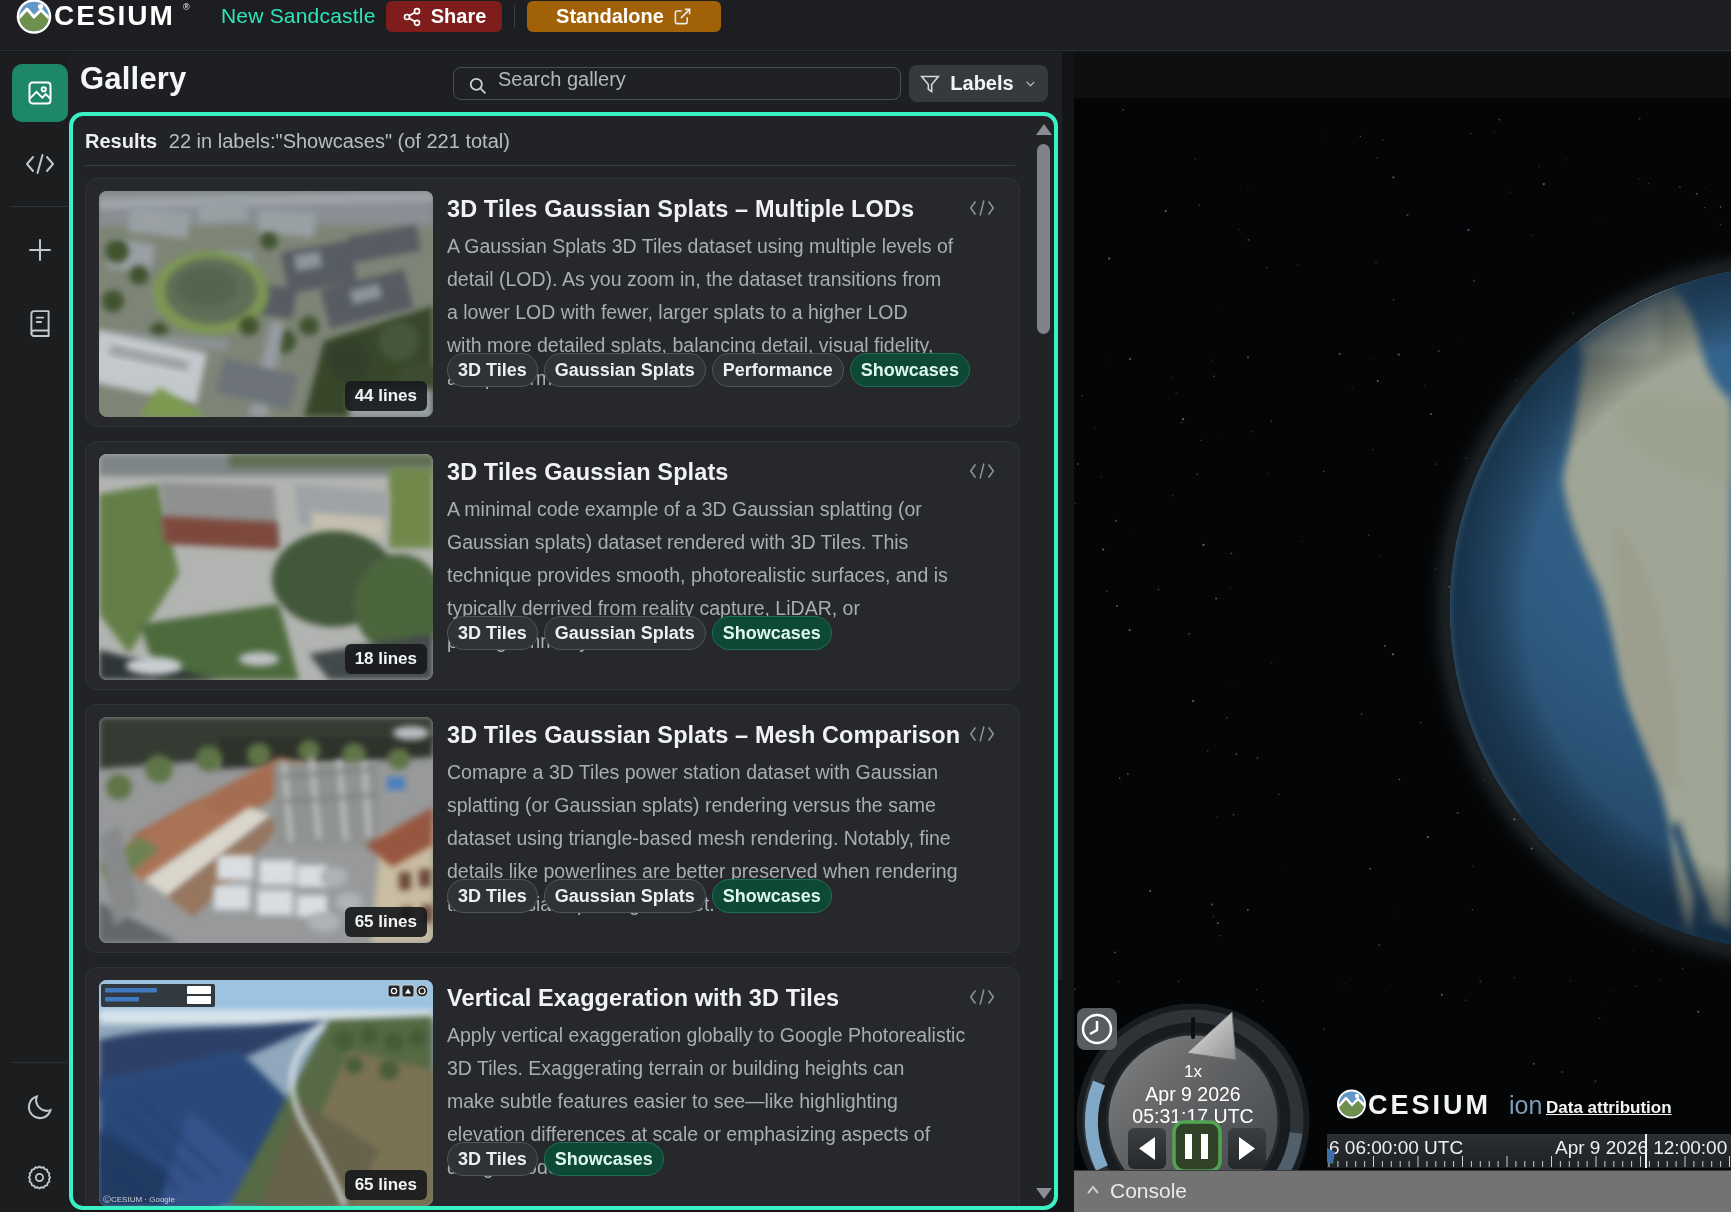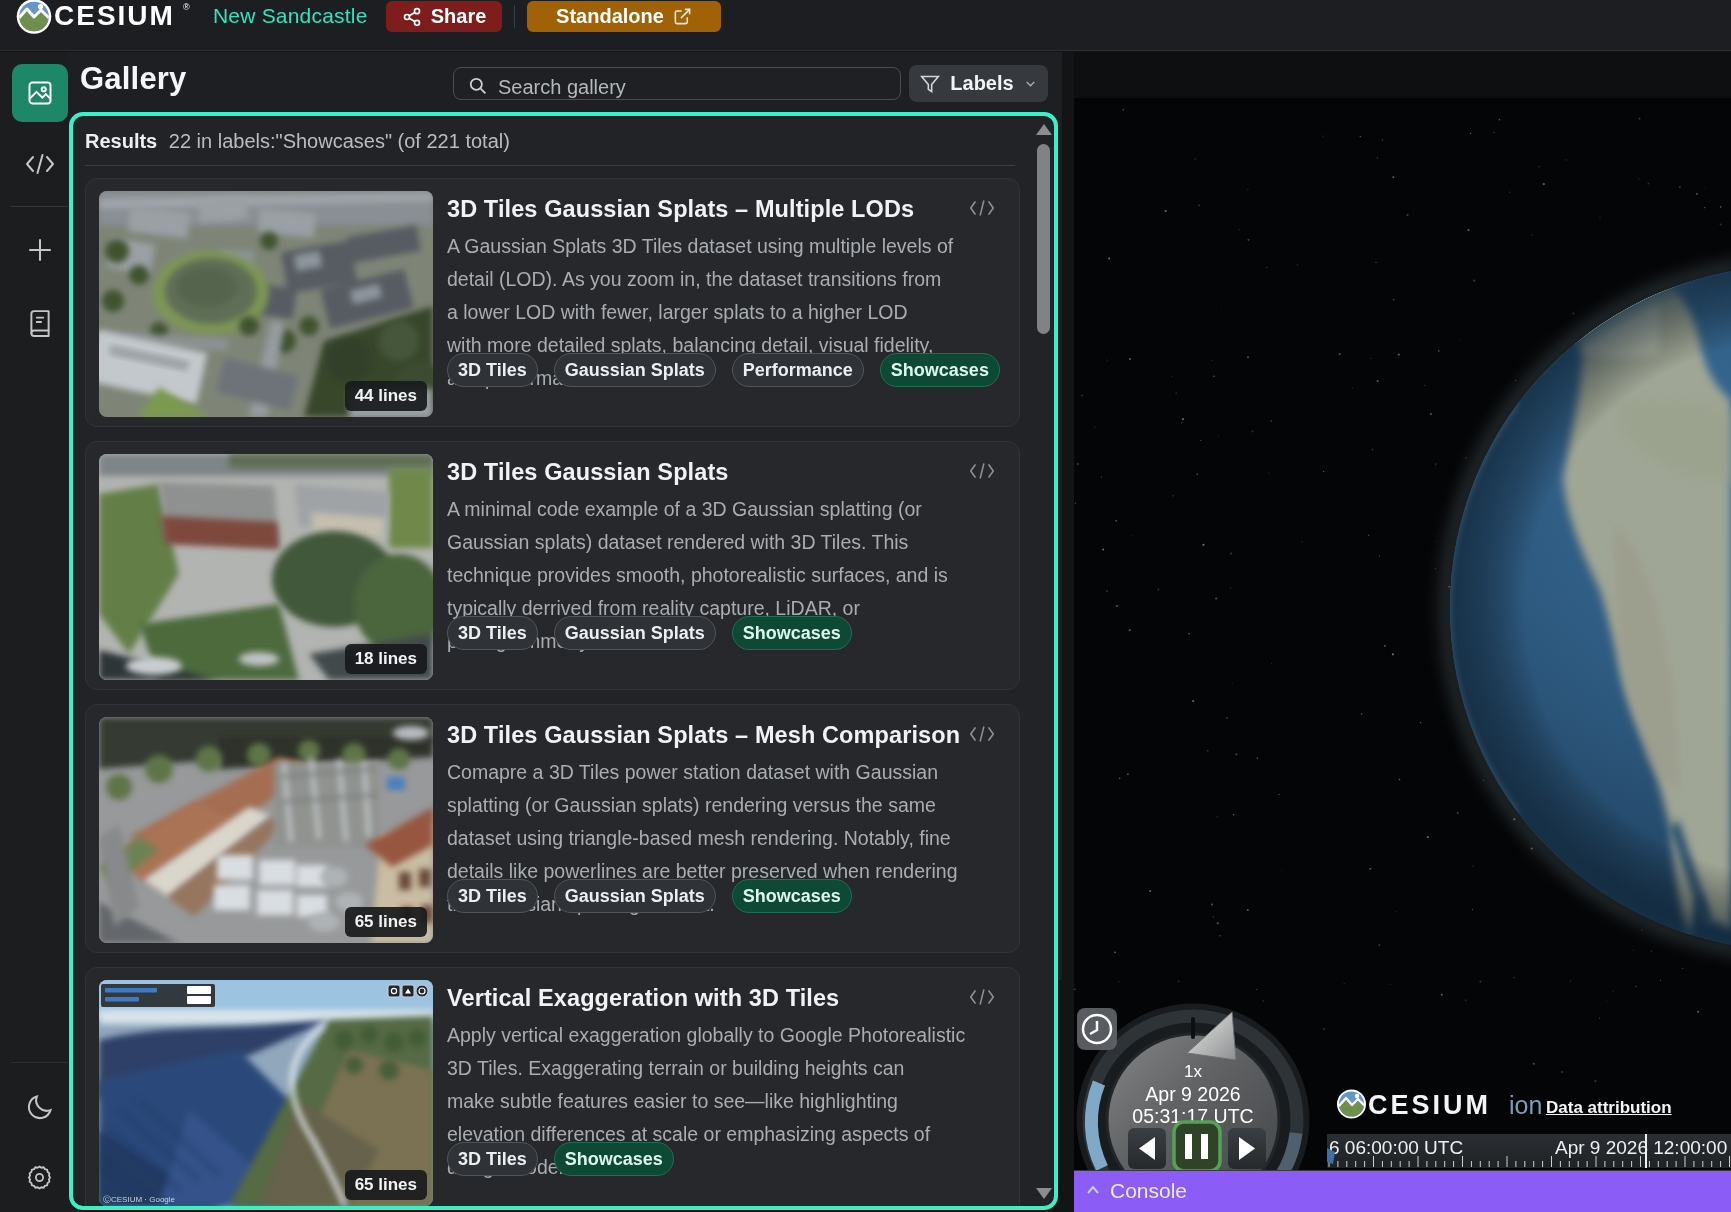--- a/index.html
+++ b/index.html
@@ -2,63 +2,63 @@
 <html><head>
 <meta charset="utf-8">
 <style>
 * { margin:0; padding:0; box-sizing:border-box; }
 html,body { width:1731px; height:1212px; overflow:hidden; background:#131415; font-family:"Liberation Sans", sans-serif; }
 .abs { position:absolute; }
 #page { position:relative; width:1731px; height:1212px; }
 
 
 #topbar { position:absolute; left:0; top:0; width:1731px; height:51px; background:#1c1e21; border-bottom:1px solid #2c2f32; }
-#newsc { position:absolute; left:213px; top:4px; font-size:21px; color:#2fe5bb; letter-spacing:0.2px; }
+#newsc { position:absolute; left:221px; top:4px; font-size:21px; color:#2fe5bb; letter-spacing:0.2px; }
 .tbtn { position:absolute; top:1px; height:31px; border-radius:6px; display:flex; align-items:center; justify-content:center; gap:9px; font-size:20px; font-weight:bold; color:#fff; }
 #sharebtn { left:386px; width:116px; background:#7f1d1d; }
 #standalonebtn { left:527px; width:194px; background:#a16207; }
 #tbsep { position:absolute; left:514px; top:5px; width:1px; height:23px; background:#3a3d40; }
 
 
 #sidebar { position:absolute; left:0; top:52px; width:79px; height:1160px; background:#1b1d1f; border-right:1px solid #26282b; }
 #sbactive { position:absolute; left:12px; top:12px; width:56px; height:58px; background:#1d8768; border-radius:10px; display:flex; align-items:center; justify-content:center; }
 .sbicon { position:absolute; left:0; width:79px; display:flex; justify-content:center; }
 #sbdiv1 { position:absolute; left:11px; top:154px; width:57px; height:1px; background:#34373a; }
 #sbdiv2 { position:absolute; left:11px; top:1010px; width:57px; height:1px; background:#2c2f32; }
 
 
 #gpanel { position:absolute; left:68px; top:52px; width:994px; height:928px; background:#1d1f22; }
 #gtitle { position:absolute; left:12px; top:9px; font-size:31px; font-weight:bold; color:#f4f6f7; letter-spacing:0.2px; }
-#searchbox { position:absolute; left:385px; top:15px; width:448px; height:33px; background:#1e2023; border:1px solid #4a4e53; border-radius:8px; display:flex; align-items:flex-end; }
+#searchbox { position:absolute; left:385px; top:15px; width:448px; height:33px; background:#1e2023; border:1px solid #4a4e53; border-radius:8px; display:flex; align-items:flex-start; }
 #searchbox span { color:#b3b8bc; font-size:20px; margin-left:44px; }
 #labelsbtn { position:absolute; left:841px; top:13px; width:139px; height:37px; background:#36393d; border-radius:8px; display:flex; align-items:center; justify-content:center; gap:10px; color:#f2f4f5; font-size:20px; font-weight:bold; }
 
 
 #results { position:absolute; left:1px; top:60px; width:989px; height:1098px; background:#212327; border:4px solid #3af0c5; border-radius:14px; overflow:hidden; }
 #reshead { position:absolute; left:12px; top:14px; font-size:20px; color:#b9bdc1; }
 #reshead b { color:#eceef0; font-weight:bold; margin-right:6px; }
 #resdiv { position:absolute; left:12px; top:49px; width:930px; height:1px; background:#3a3d41; }
 
 .card { position:absolute; left:12px; width:935px; height:249px; background:#26282c; border:1px solid #303337; border-radius:12px; }
 .thumb { position:absolute; left:13px; top:12px; width:334px; height:226px; border-radius:8px; overflow:hidden; background:#555; }
 .nlines { position:absolute; right:6px; bottom:6px; background:rgba(24,26,28,0.92); color:#f2f4f5; font-size:17px; font-weight:bold; padding:5px 10px; border-radius:6px; }
 .ctitle { position:absolute; left:361px; top:17px; font-size:23.5px; font-weight:bold; color:#f0f2f4; letter-spacing:0.1px; }
 .cdesc { position:absolute; left:361px; top:51px; width:560px; font-size:19.5px; line-height:33px; color:#a9adb1; }
 .codeic { position:absolute; right:24px; top:20px; }
-.pills { position:absolute; left:361px; display:flex; gap:16px; }
+.pills { position:absolute; left:361px; display:flex; gap:6px; }
 .pill { height:34px; flex:none; white-space:nowrap; display:flex; align-items:center; padding:0 10px; border-radius:17px; background:#2f3337; border:1px solid #50555a; color:#eceef0; font-size:18px; font-weight:bold; }
 .pill.sc { background:#0e4936; border:1.5px solid #1f6e52; color:#ddf7ec; }
 
 
 #sb-thumb { position:absolute; left:964px; top:28px; width:13px; height:190px; background:#7f8387; border-radius:7px; }
 .sb-arrow { position:absolute; left:963px; width:0; height:0; border-left:8px solid transparent; border-right:8px solid transparent; }
 
 
 #viewer { position:absolute; left:1074px; top:52px; width:657px; height:1160px; background:#030405; overflow:hidden; }
-#console { position:absolute; left:0px; top:1118px; width:657px; height:42px; background:#8b5cf6; border-top:1px solid #36393d; }
+#console { position:absolute; left:0px; top:1118px; width:657px; height:42px; background:#737373; border-top:1px solid #36393d; }
 #console .txt { position:absolute; left:36px; top:8px; font-size:21px; color:#e9ebed; }
 #timeline { position:absolute; left:253px; top:1082px; width:404px; height:34px; background:linear-gradient(#2b2e32,#1f2225); }
 #ionlogo { position:absolute; left:262px; top:1035px; height:34px; }
 #dataattr { position:absolute; left:472px; top:1046px; font-size:17px; color:#f3f5f6; text-decoration:underline; font-weight:bold; }
 </style>
 </head>
 <body>
 <div id="page">
   <div id="topbar">
     <svg class="abs" style="left:15px;top:-2px" width="200" height="40" viewBox="0 0 200 40">

